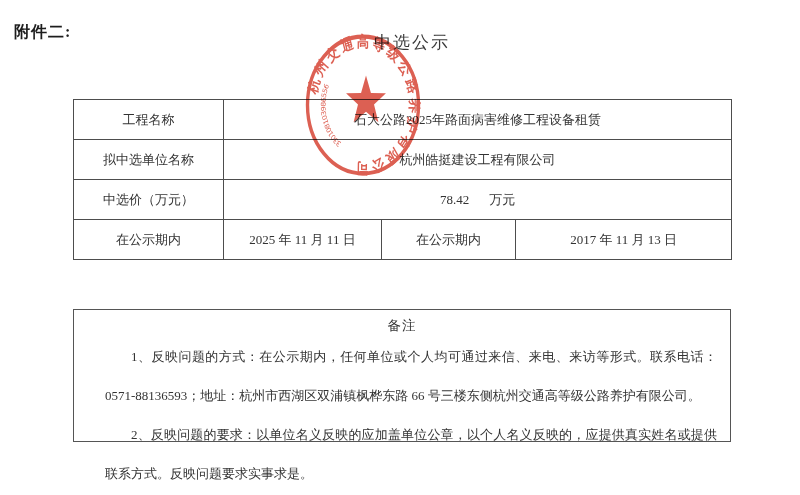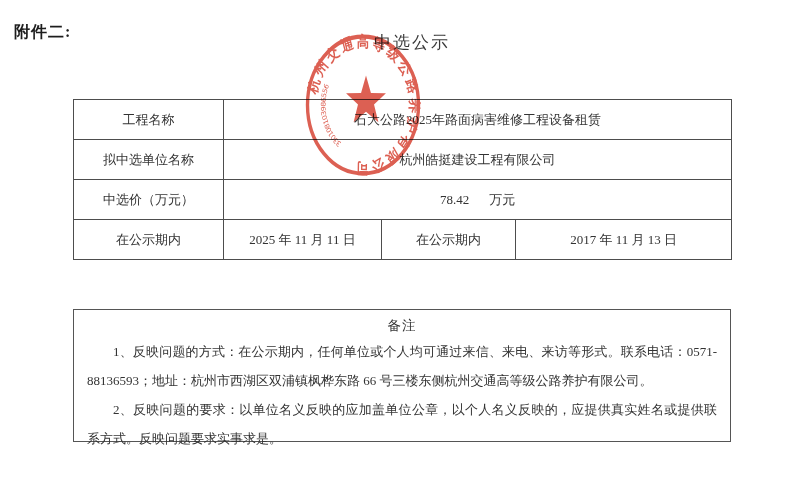--- a/index.html
+++ b/index.html
@@ -72,22 +72,23 @@
     color: #333;
   }
   .remarks-title {
     text-align: center;
     font-size: 13.5px;
     margin-bottom: 2px;
     letter-spacing: 1px;
   }
   .remarks-para {
     text-indent: 2em;
-    line-height: 29px;
+    line-height: 39px;
     text-align: justify;
+    margin-left: 18px;
   }
 
   
   .seal {
     position: absolute;
     left: 303px;
     top: 31px;
     width: 120px;
     height: 148px;
     mix-blend-mode: multiply;

